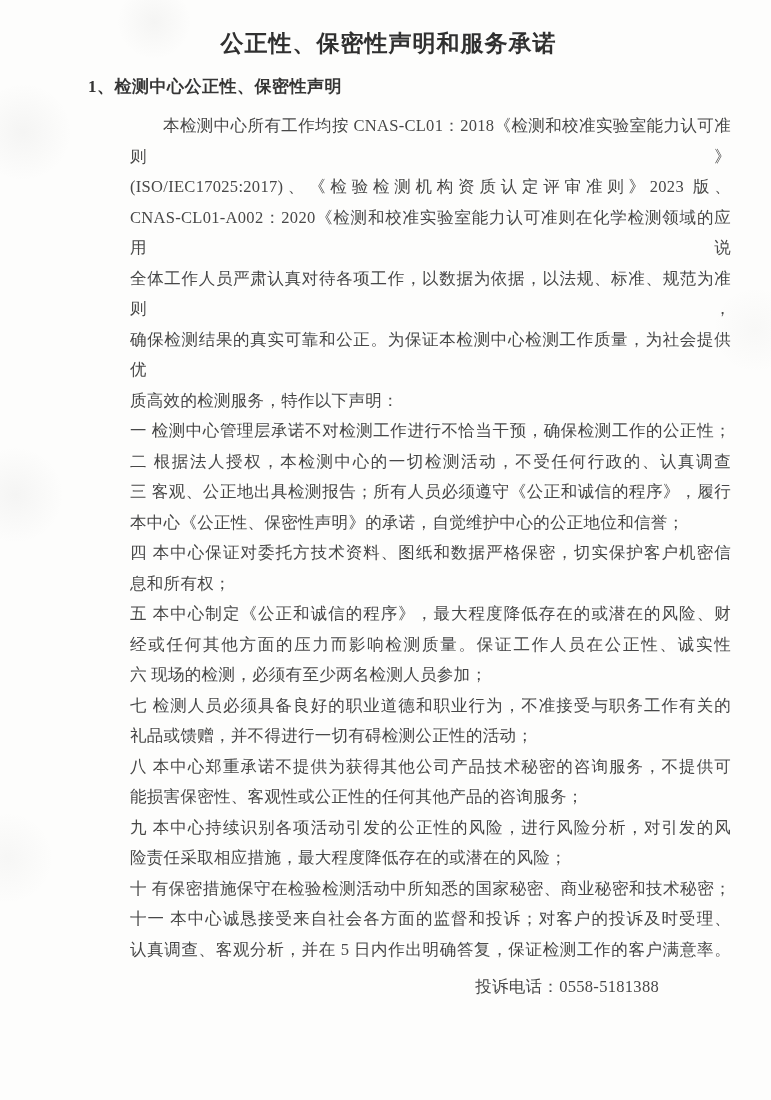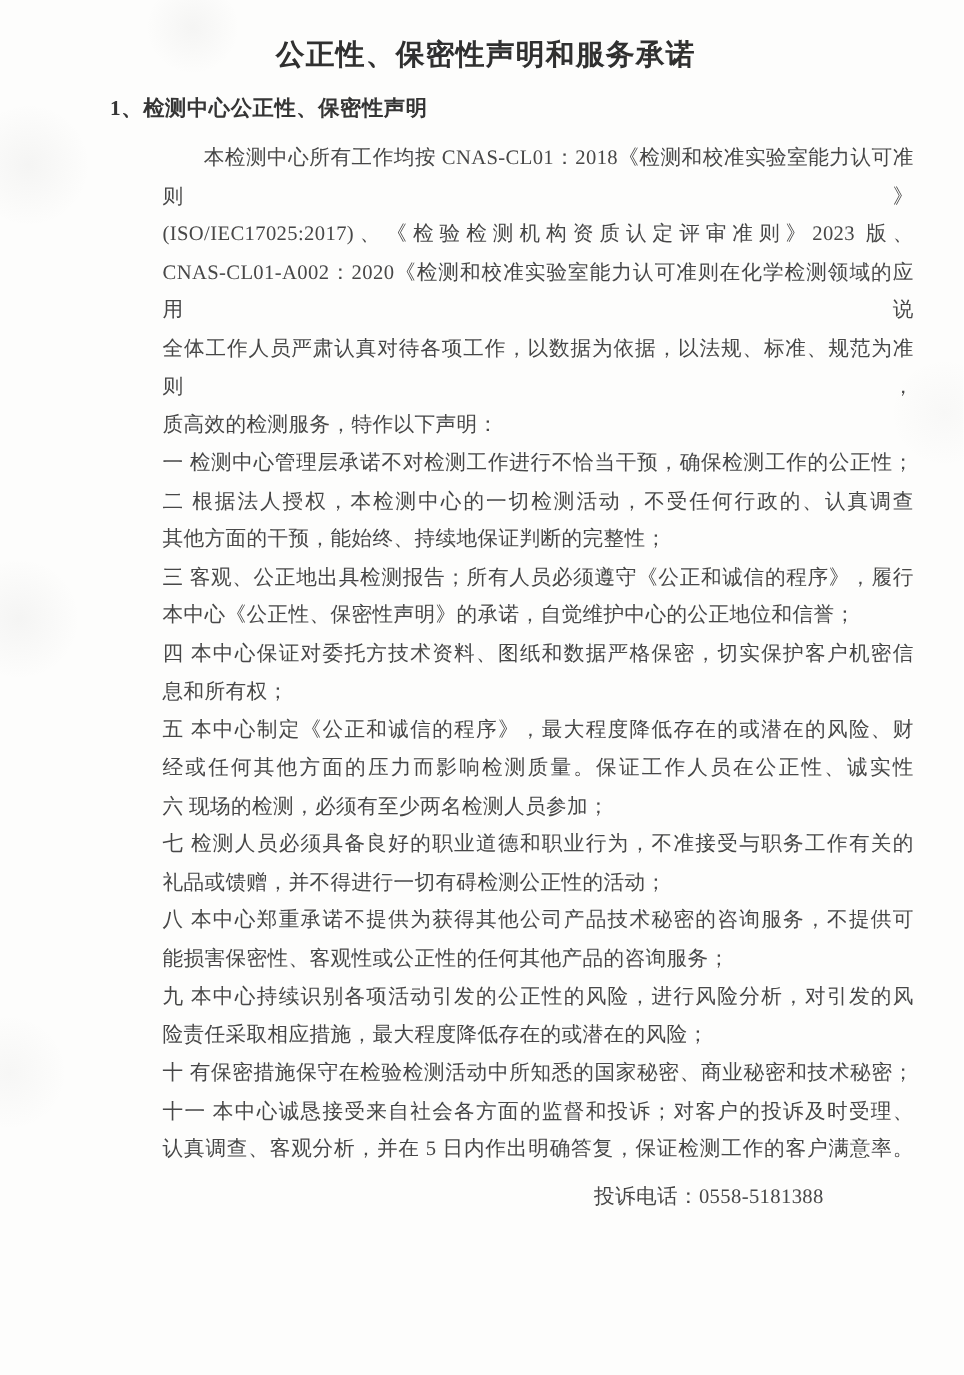--- a/index.html
+++ b/index.html
@@ -67,24 +67,24 @@
 
 <div class="page">
   <h1 class="title">公正性、保密性声明和服务承诺</h1>
   <h2 class="heading">1、检测中心公正性、保密性声明</h2>
 
   <div class="body-text">
     <div class="line indent stretch">本检测中心所有工作均按 CNAS-CL01：2018《检测和校准实验室能力认可准则》</div>
     <div class="line stretch">(ISO/IEC17025:2017)、《检验检测机构资质认定评审准则》2023 版、</div>
     <div class="line stretch">CNAS-CL01-A002：2020《检测和校准实验室能力认可准则在化学检测领域的应用说</div>
     <div class="line stretch">全体工作人员严肃认真对待各项工作，以数据为依据，以法规、标准、规范为准则，</div>
+    <div class="line stretch">确保检测结果的真实可靠和公正。为保证本检测中心检测工作质量，为社会提供优</div>
     <div class="line">质高效的检测服务，特作以下声明：</div>
     <div class="line stretch">一 检测中心管理层承诺不对检测工作进行不恰当干预，确保检测工作的公正性；</div>
     <div class="line stretch">二 根据法人授权，本检测中心的一切检测活动，不受任何行政的、认真调查</div>
-    <div class="line">其他方面的干预，能始终、持续地保证判断的完整性；</div>
     <div class="line stretch">三 客观、公正地出具检测报告；所有人员必须遵守《公正和诚信的程序》，履行</div>
     <div class="line">本中心《公正性、保密性声明》的承诺，自觉维护中心的公正地位和信誉；</div>
     <div class="line stretch">四 本中心保证对委托方技术资料、图纸和数据严格保密，切实保护客户机密信</div>
     <div class="line">息和所有权；</div>
     <div class="line stretch">五 本中心制定《公正和诚信的程序》，最大程度降低存在的或潜在的风险、财</div>
     <div class="line stretch">经或任何其他方面的压力而影响检测质量。保证工作人员在公正性、诚实性</div>
     <div class="line">六 现场的检测，必须有至少两名检测人员参加；</div>
     <div class="line stretch">七 检测人员必须具备良好的职业道德和职业行为，不准接受与职务工作有关的</div>
     <div class="line">礼品或馈赠，并不得进行一切有碍检测公正性的活动；</div>
     <div class="line stretch">八 本中心郑重承诺不提供为获得其他公司产品技术秘密的咨询服务，不提供可</div>

